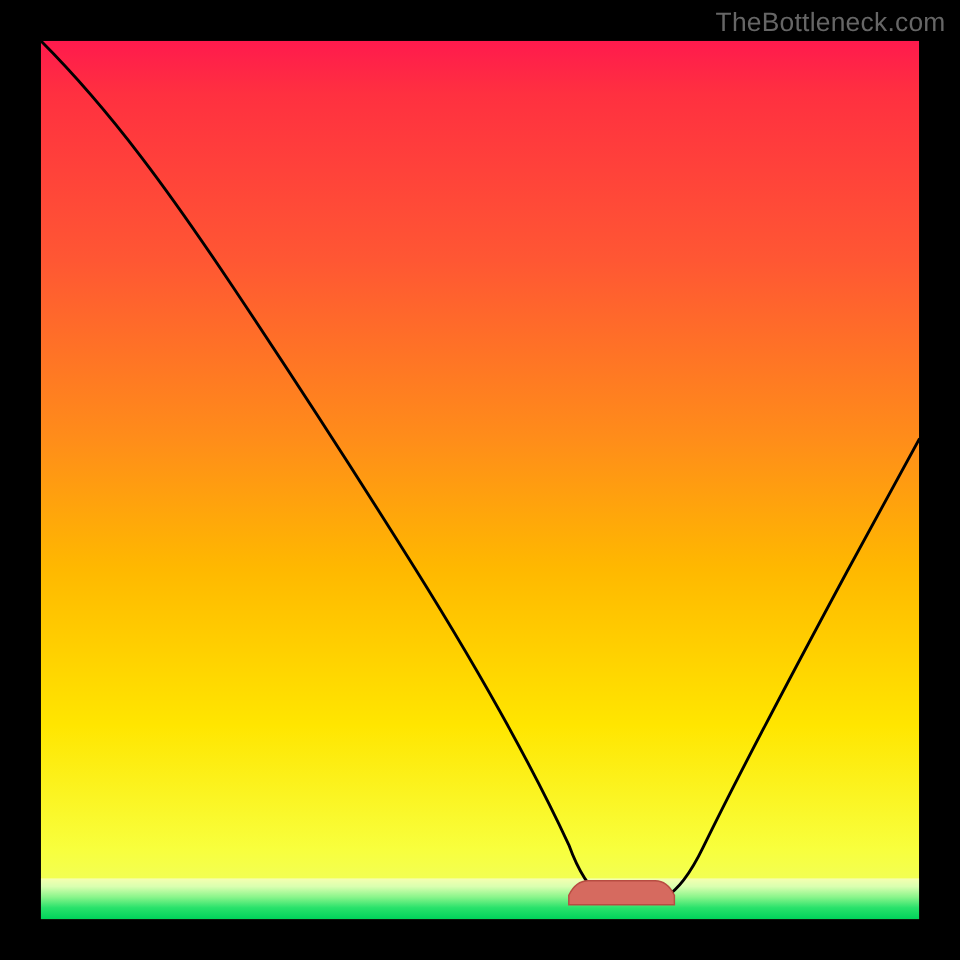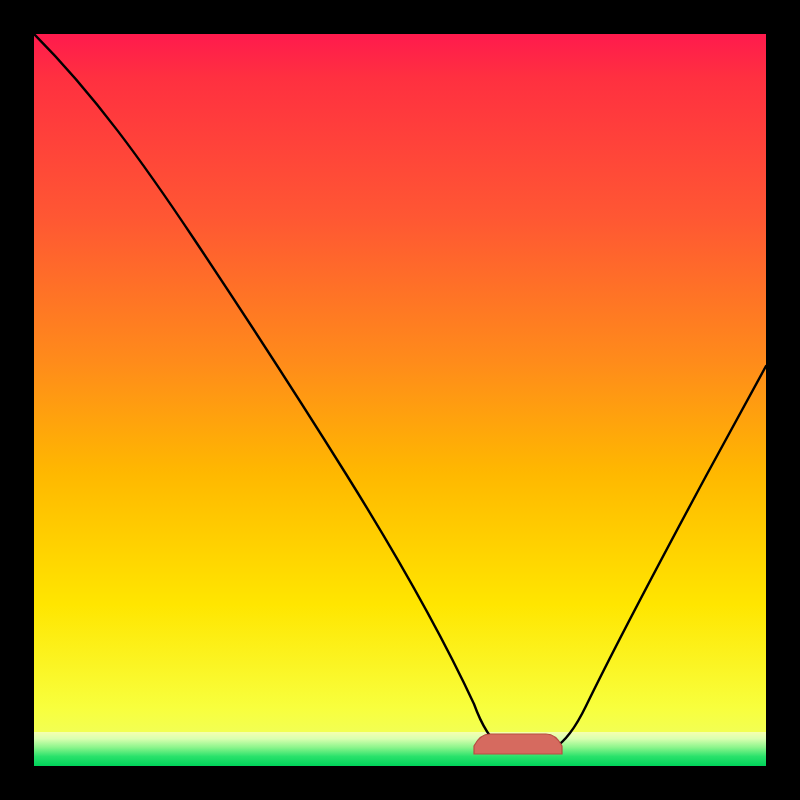--- a/index.html
+++ b/index.html
@@ -93,13 +93,14 @@
 
       <path fill="#d66a5f" stroke="#b84c42" stroke-width="1.2" d="M 440 712
                Q 446 700, 456 700
                L 512 700
                Q 522 700, 528 712
                L 528 720
                L 440 720 Z"></path>
     </svg>
   </div>
 
+  <div class="watermark">TheBottleneck.com</div>
 </div>
 
 </body></html>

